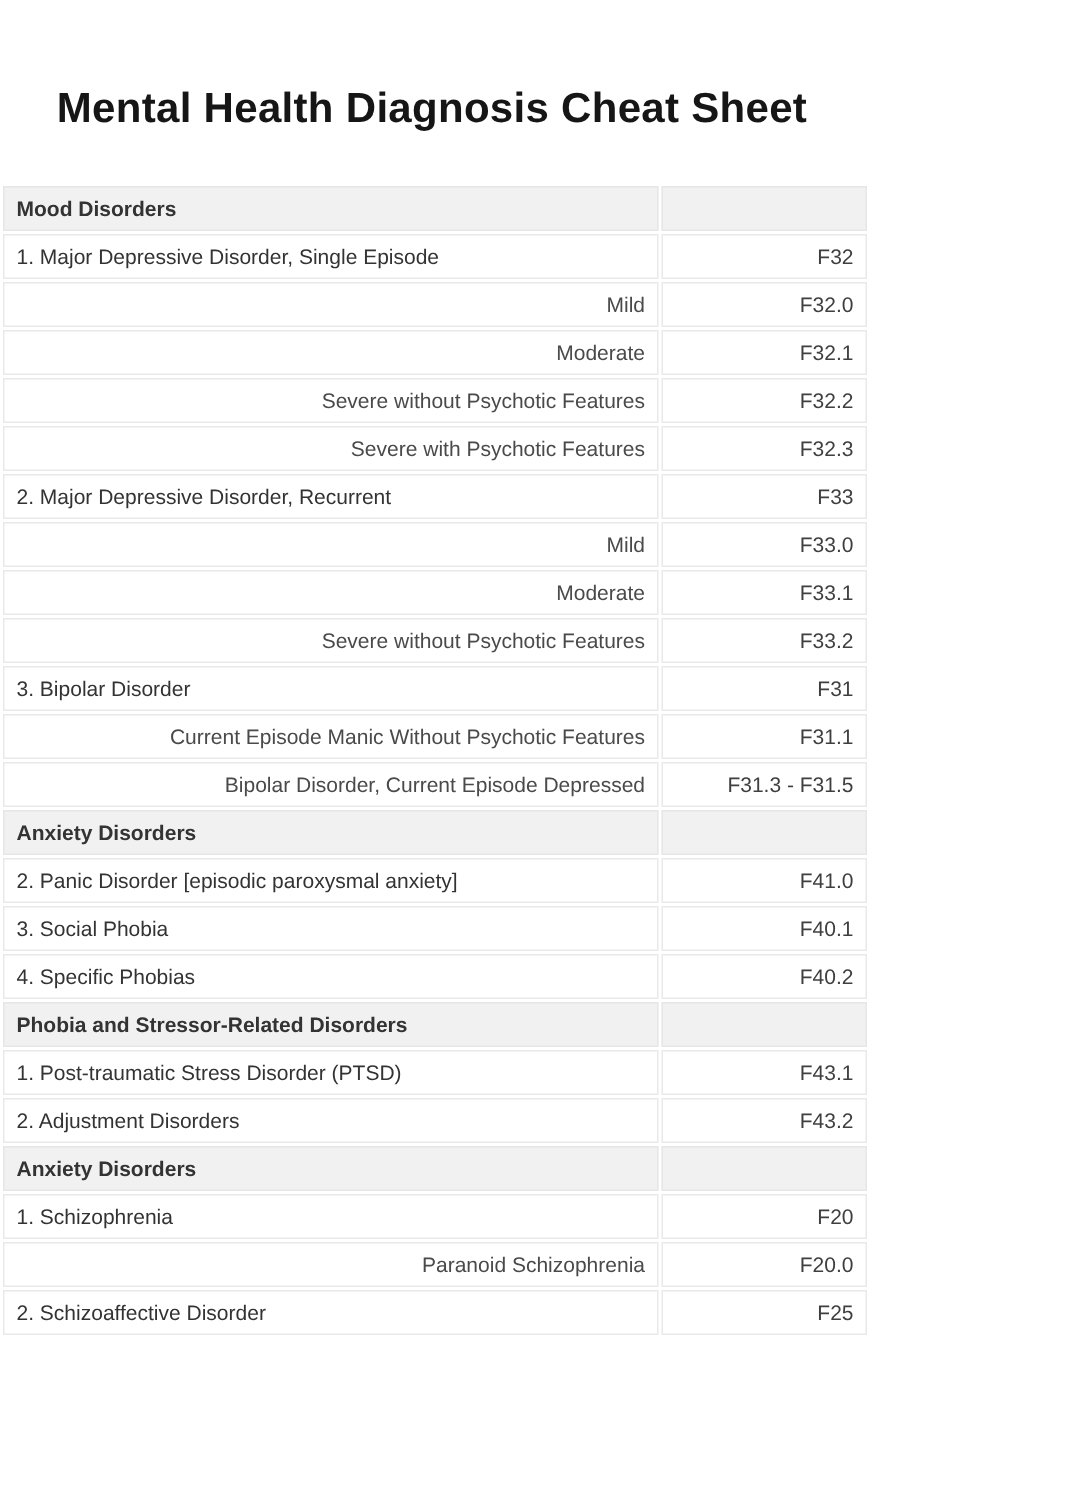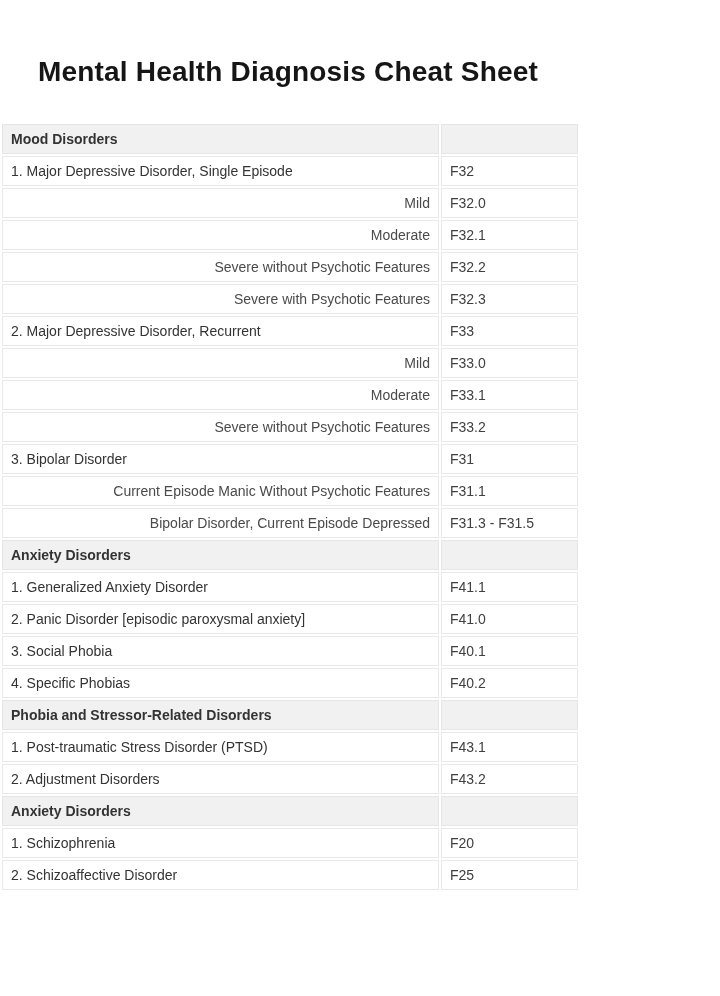--- a/index.html
+++ b/index.html
@@ -47,21 +47,21 @@
     background: #ffffff;
     height: 26px;
     line-height: 26px;
     font-size: 14px;
     vertical-align: middle;
     padding: 1px 8px;
     white-space: nowrap;
     overflow: hidden;
   }
   td.code {
-    text-align: left;
+    text-align: right;
     color: var(--code-color);
     font-weight: 400;
   }
   tr.section td {
     background: var(--section-bg);
     border-color: var(--section-border);
     font-weight: 700;
     color: var(--item-color);
   }
   tr.item td.label {
@@ -137,24 +137,20 @@
         </tr>
         <tr class="sub">
           <td class="label">Bipolar Disorder, Current Episode Depressed</td>
           <td class="code">F31.3 - F31.5</td>
         </tr>
         <tr class="section">
           <td class="label">Anxiety Disorders</td>
           <td class="code"></td>
         </tr>
         <tr class="item">
-          <td class="label">1. Generalized Anxiety Disorder</td>
-          <td class="code">F41.1</td>
-        </tr>
-        <tr class="item">
           <td class="label">2. Panic Disorder [episodic paroxysmal anxiety]</td>
           <td class="code">F41.0</td>
         </tr>
         <tr class="item">
           <td class="label">3. Social Phobia</td>
           <td class="code">F40.1</td>
         </tr>
         <tr class="item">
           <td class="label">4. Specific Phobias</td>
           <td class="code">F40.2</td>
@@ -172,19 +168,23 @@
           <td class="code">F43.2</td>
         </tr>
         <tr class="section">
           <td class="label">Anxiety Disorders</td>
           <td class="code"></td>
         </tr>
         <tr class="item">
           <td class="label">1. Schizophrenia</td>
           <td class="code">F20</td>
         </tr>
+        <tr class="sub">
+          <td class="label">Paranoid Schizophrenia</td>
+          <td class="code">F20.0</td>
+        </tr>
         <tr class="item">
           <td class="label">2. Schizoaffective Disorder</td>
           <td class="code">F25</td>
         </tr>
       </tbody>
   </table>
 </div>
 
 </body></html>

